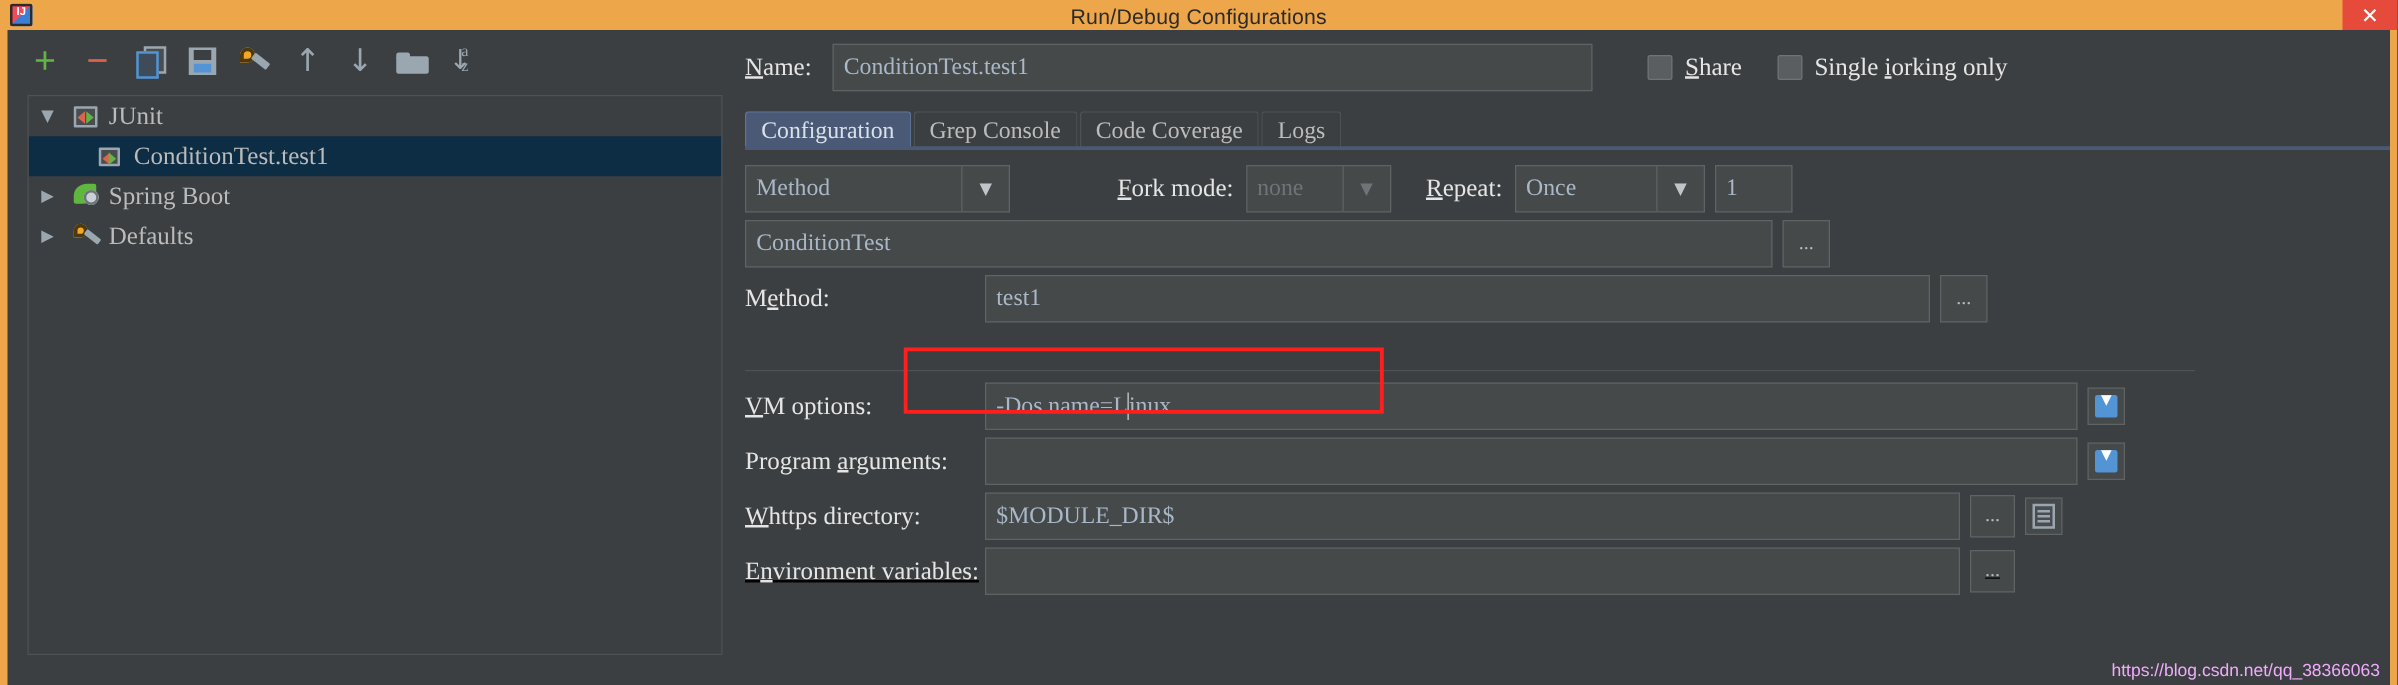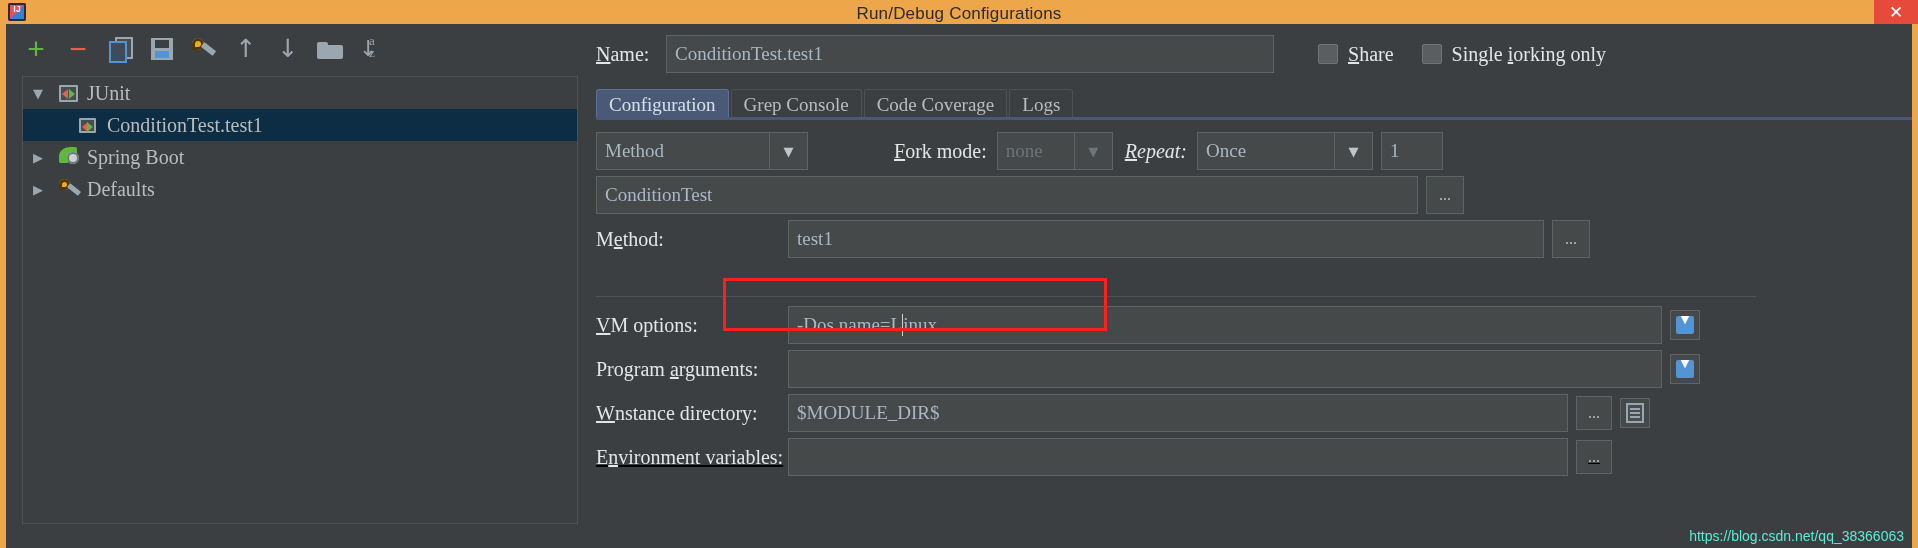--- a/index.html
+++ b/index.html
@@ -286,21 +286,21 @@
     vertical-align: middle;
   }
 
   #sep {
     position: absolute; left: 0; top: 176px; width: 1160px; height: 1px;
     background: #4e5254;
   }
 
   #watermark {
     position: absolute; right: 14px; bottom: 4px;
-    color: #5eead4; font-size: 14px;
+    color: #f0abfc; font-size: 14px;
     font-family: "Liberation Sans", sans-serif;
   }
 </style>
 </head>
 <body>
 
 <div id="titlebar" style="background: rgb(237, 166, 74);">
   <div class="tb-icon"></div>
   <div class="tb-title">Run/Debug Configurations</div>
   <div class="tb-close">✕</div>
@@ -419,24 +419,24 @@
       </div>
 
       <span class="lbl" style="margin-left:86px;">
         <span class="mn">F</span><span>ork mode:</span>
       </span>
       <div class="combo disabled" style="width:116px; margin-left:10px;">
         <span class="cval">none</span>
         <span class="carrow">▼</span>
       </div>
 
-      <span class="lbl" style="margin-left:12px;font-style:italic;">
+      <span class="lbl" style="margin-left:28px;">
         <span class="mn">R</span><span>epeat:</span>
       </span>
-      <div class="combo" style="width:176px; margin-left:10px;">
+      <div class="combo" style="width:152px; margin-left:10px;">
         <span class="cval">Once</span>
         <span class="carrow">▼</span>
       </div>
       <div class="txtfield" style="width:62px; margin-left:8px;">
         <span>1</span>
       </div>
     </div>
 
     <div class="frow" style="left:0; top:56px; width:1316px;">
       <div class="txtfield" style="width:822px;">
@@ -478,21 +478,21 @@
           <span id="caret"></span>
           <span>inux</span>
       </div>
       <div class="expbtn" style="margin-left:8px;">
         <span class="ic-expand"></span>
       </div>
     </div>
 
     <div class="frow" style="left:0; top:274px; width:1316px;">
       <span class="lbl" style="width:192px;">
-        <span class="mn">W</span><span>nstance directory:</span>
+        <span class="mn">W</span><span>https directory:</span>
       </span>
       <div class="txtfield" style="width:780px;">
         <span>$MODULE_DIR$</span>
       </div>
       <div class="smallbtn" style="margin-left:8px; width:36px; height:34px;">...</div>
       <div class="expbtn" style="margin-left:8px;">
         <span class="ic-sheet"></span>
       </div>
     </div>
 

